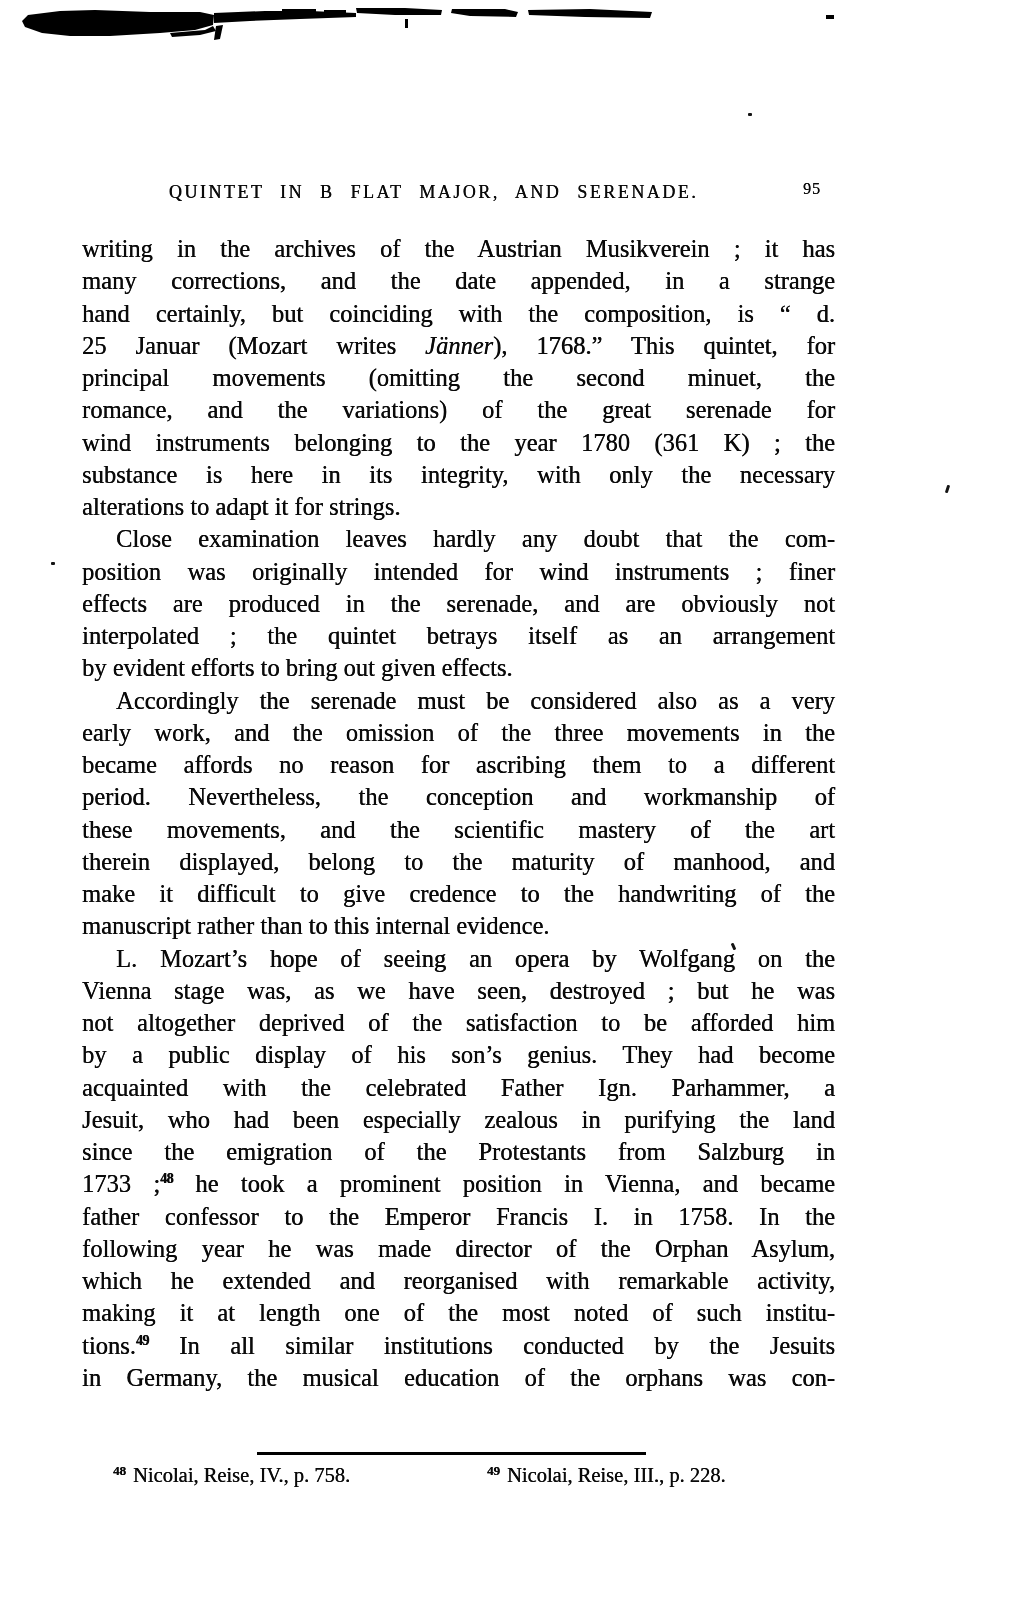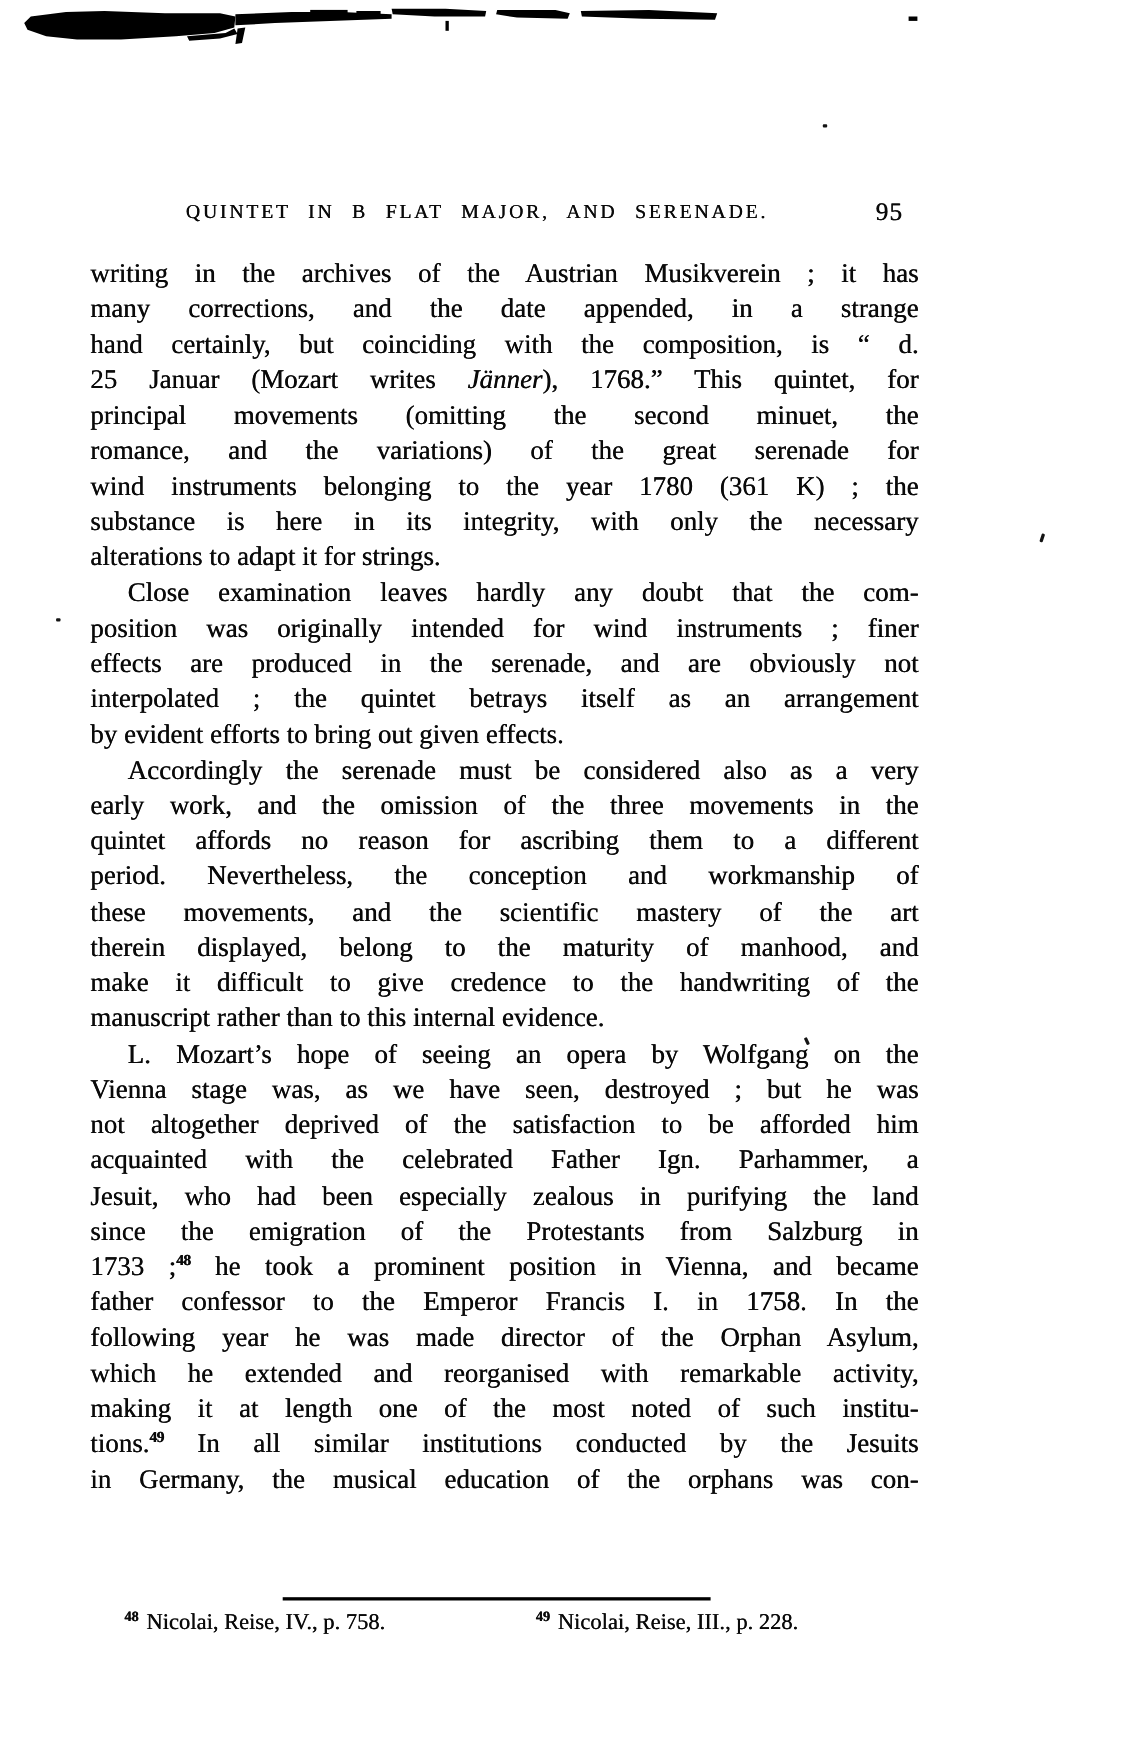--- a/index.html
+++ b/index.html
@@ -26,21 +26,21 @@
   
   .header { position: absolute; left: 82px; top: 182px; width: 753px; height: 28px; }
   .header-title {
     display: block; text-align: center;
     font-size: 18px; letter-spacing: 2.5px; word-spacing: 9px;
     text-shadow: 0.35px 0 0 currentColor;
     padding-right: 50px;
   }
   .page-num {
     position: absolute; right: 14px; top: -2px;
-    font-size: 23px; letter-spacing: 1px;
+    font-size: 16px; letter-spacing: 1px;
     text-shadow: 0.35px 0 0 currentColor;
   }
 
   
   .body-block {
     position: absolute; left: 82px; top: 233px; width: 753px;
     font-size: 24.5px; line-height: 32.25px;
     text-shadow: 0.35px 0 0 currentColor;
   }
   .ln { text-align: justify; text-align-last: justify; white-space: normal; }
@@ -103,29 +103,30 @@
       <div class="ln"><span>wind instruments belonging to the year 1780 (361 K) ; the</span></div>
       <div class="ln"><span>substance is here in its integrity, with only the necessary</span></div>
       <div class="ln end"><span>alterations to adapt it for strings.</span></div>
       <div class="ln indent"><span>Close examination leaves hardly any doubt that the com-</span></div>
       <div class="ln"><span>position was originally intended for wind instruments ; finer</span></div>
       <div class="ln"><span>effects are produced in the serenade, and are obviously not</span></div>
       <div class="ln"><span>interpolated ; the quintet betrays itself as an arrangement</span></div>
       <div class="ln end"><span>by evident efforts to bring out given effects.</span></div>
       <div class="ln indent"><span>Accordingly the serenade must be considered also as a very</span></div>
       <div class="ln"><span>early work, and the omission of the three movements in the</span></div>
-      <div class="ln"><span>quintet affords no reason for ascribing them to a different</span></div>
+      <div class="ln"><span>became affords no reason for ascribing them to a different</span></div>
       <div class="ln"><span>period. Nevertheless, the conception and workmanship of</span></div>
       <div class="ln"><span>these movements, and the scientific mastery of the art</span></div>
       <div class="ln"><span>therein displayed, belong to the maturity of manhood, and</span></div>
       <div class="ln"><span>make it difficult to give credence to the handwriting of the</span></div>
       <div class="ln end"><span>manuscript rather than to this internal evidence.</span></div>
       <div class="ln indent"><span>L. Mozart’s hope of seeing an opera by Wolfgang on the</span></div>
       <div class="ln"><span>Vienna stage was, as we have seen, destroyed ; but he was</span></div>
       <div class="ln"><span>not altogether deprived of the satisfaction to be afforded him</span></div>
+      <div class="ln"><span>by a public display of his son’s genius. They had become</span></div>
       <div class="ln"><span>acquainted with the celebrated Father Ign. Parhammer, a</span></div>
       <div class="ln"><span>Jesuit, who had been especially zealous in purifying the land</span></div>
       <div class="ln"><span>since the emigration of the Protestants from Salzburg in</span></div>
       <div class="ln"><span>1733 ;</span><sup>48</sup><span> he took a prominent position in Vienna, and became</span></div>
       <div class="ln"><span>father confessor to the Emperor Francis I. in 1758. In the</span></div>
       <div class="ln"><span>following year he was made director of the Orphan Asylum,</span></div>
       <div class="ln"><span>which he extended and reorganised with remarkable activity,</span></div>
       <div class="ln"><span>making it at length one of the most noted of such institu-</span></div>
       <div class="ln"><span>tions.</span><sup>49</sup><span> In all similar institutions conducted by the Jesuits</span></div>
       <div class="ln"><span>in Germany, the musical education of the orphans was con-</span></div>

